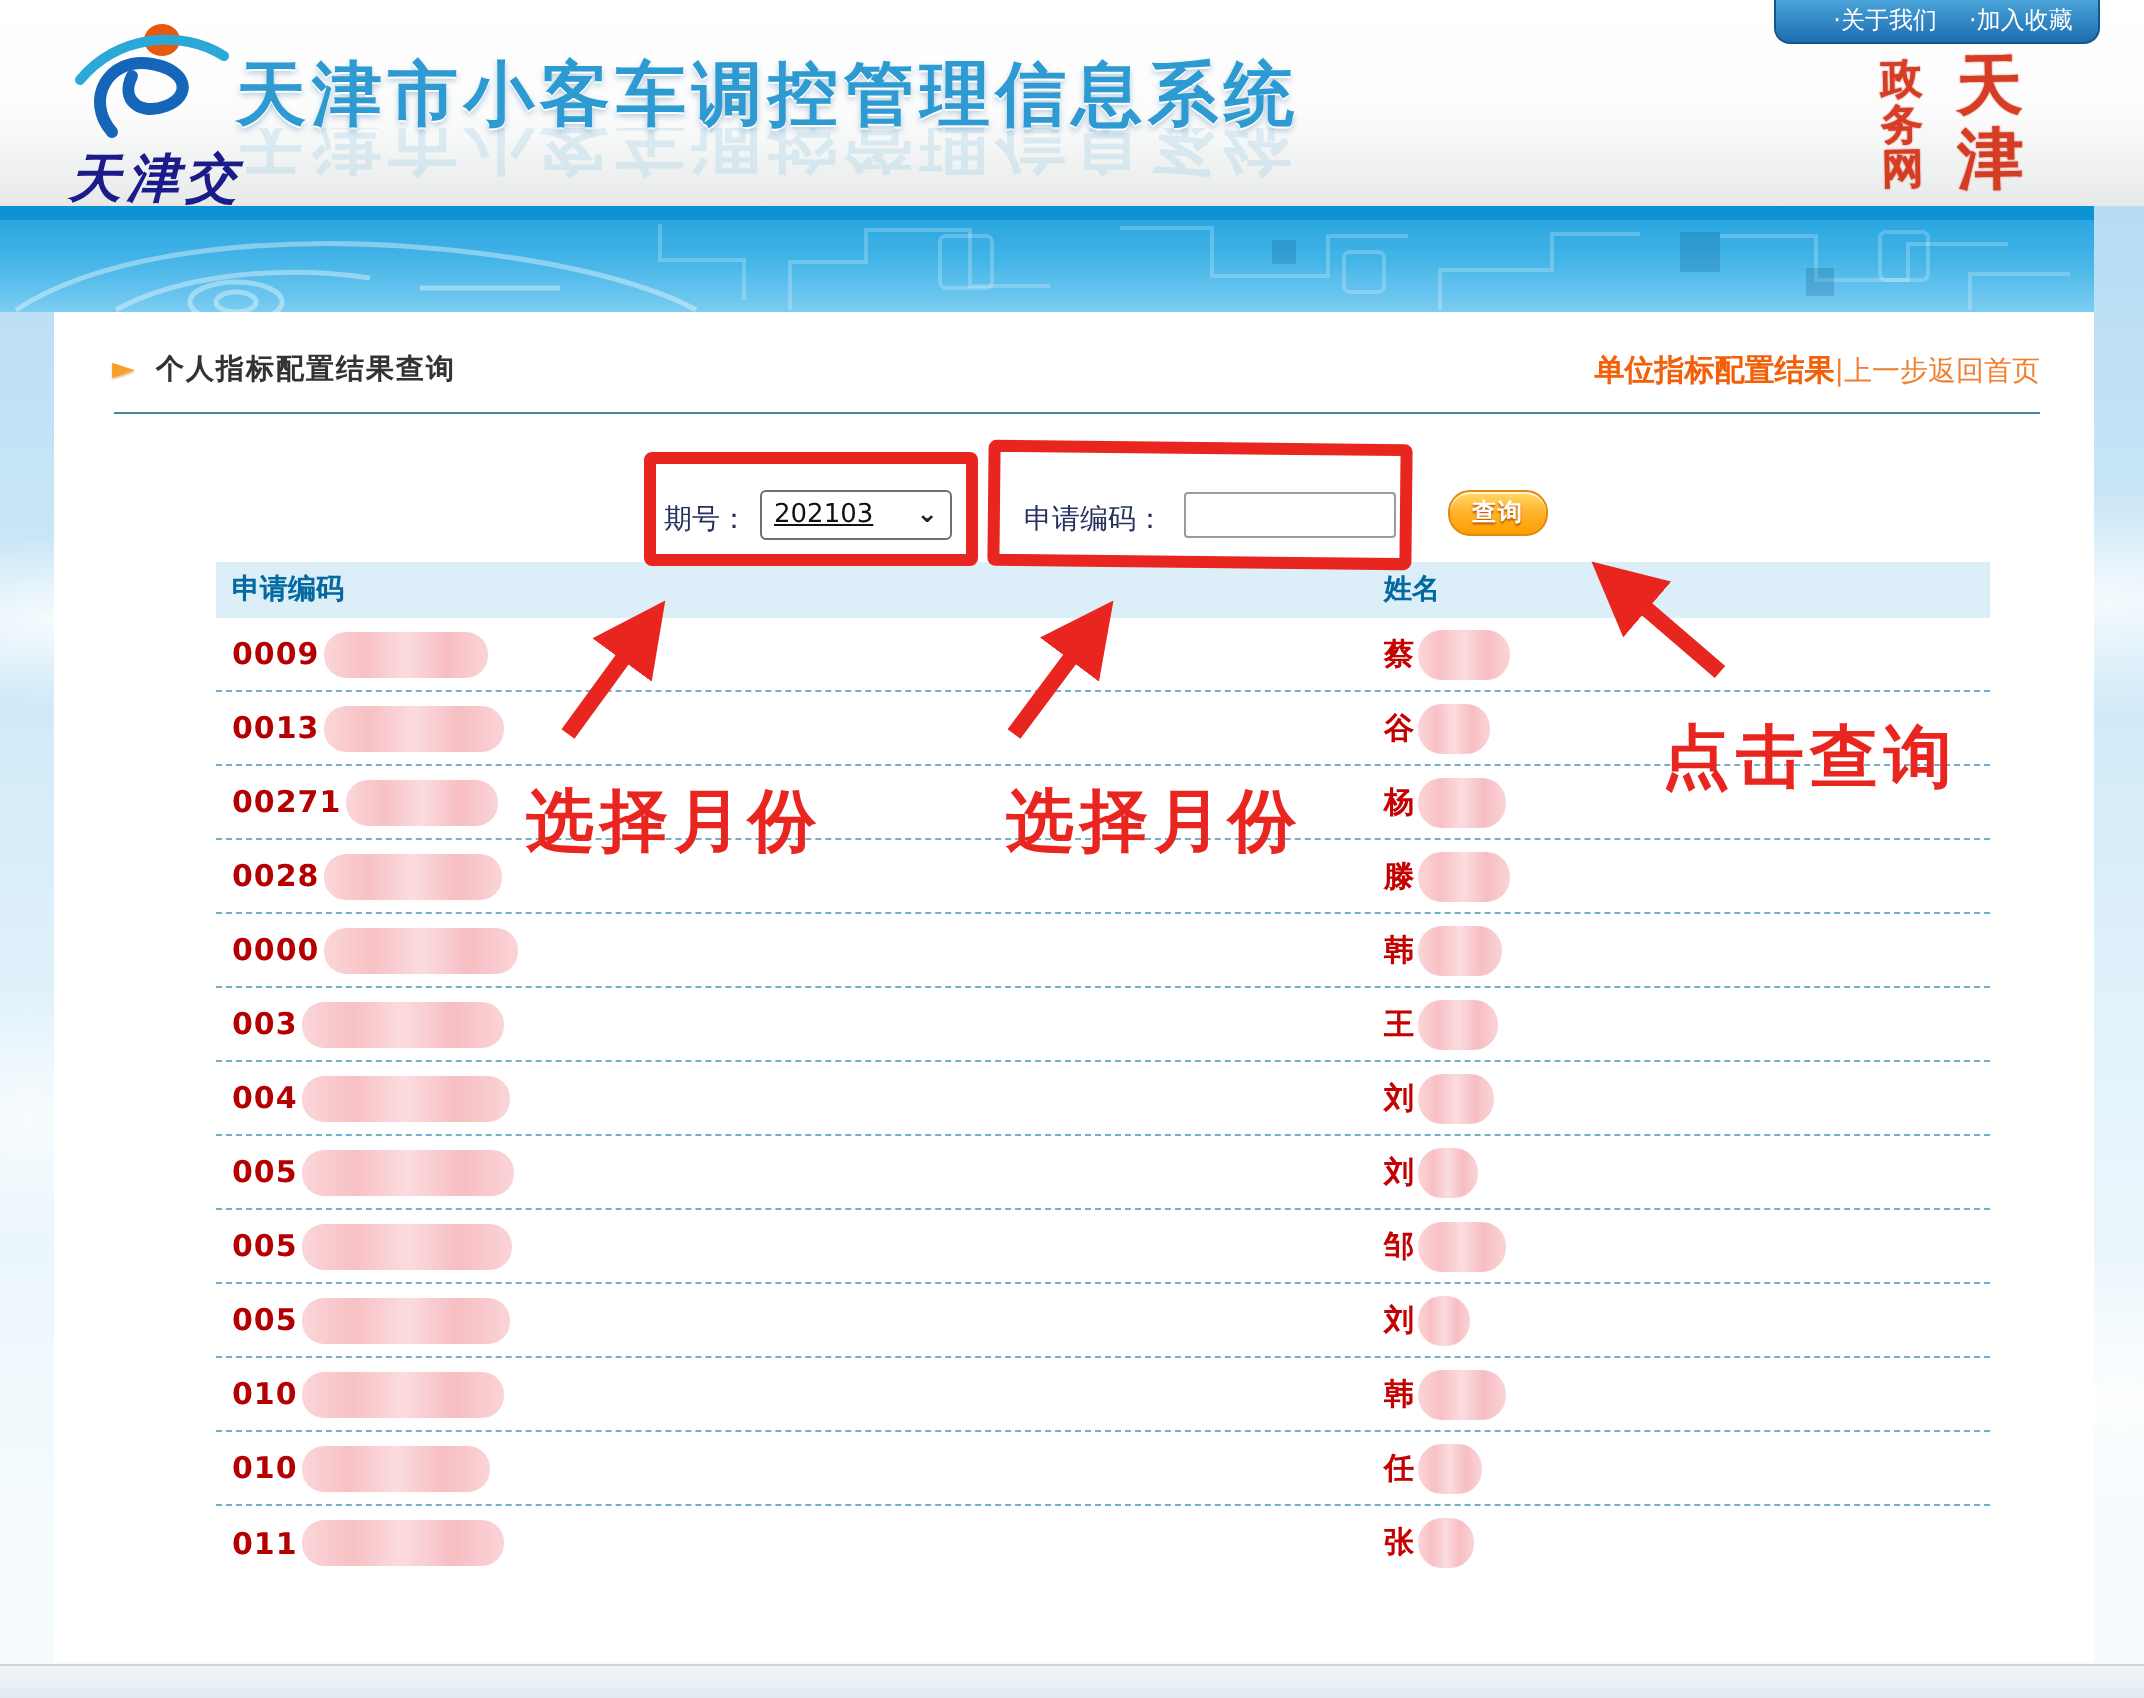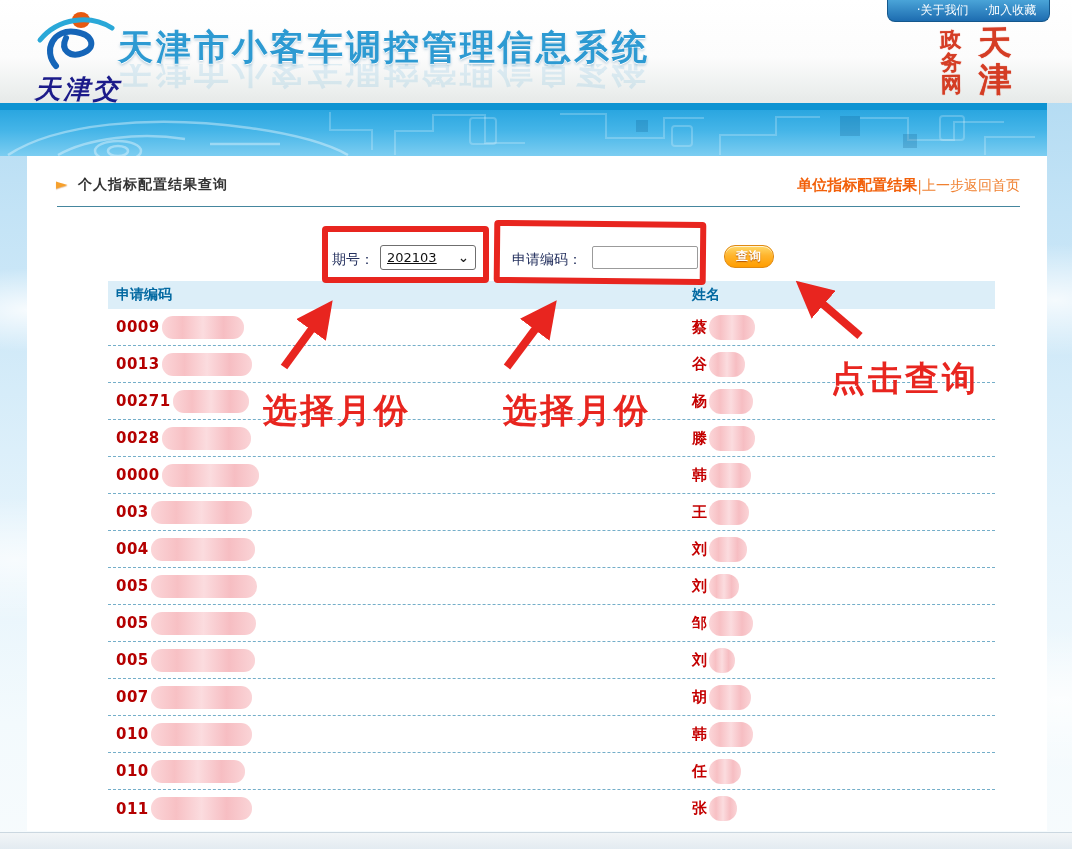--- a/index.html
+++ b/index.html
@@ -310,30 +310,20 @@
             <span class="code-txt">005</span>
             <span class="blob" style="width: 104px;"></span>
           </div>
           <div class="c-name">
             <span class="name-txt">刘</span>
             <span class="blob blob-name" style="width: 26px;"></span>
           </div>
         </div>
         <div class="t-row">
           <div class="c-code">
-            <span class="code-txt">007</span>
-            <span class="blob" style="width: 101px;"></span>
-          </div>
-          <div class="c-name">
-            <span class="name-txt">胡</span>
-            <span class="blob blob-name" style="width: 42px;"></span>
-          </div>
-        </div>
-        <div class="t-row">
-          <div class="c-code">
             <span class="code-txt">010</span>
             <span class="blob" style="width: 101px;"></span>
           </div>
           <div class="c-name">
             <span class="name-txt">韩</span>
             <span class="blob blob-name" style="width: 44px;"></span>
           </div>
         </div>
         <div class="t-row">
           <div class="c-code">

